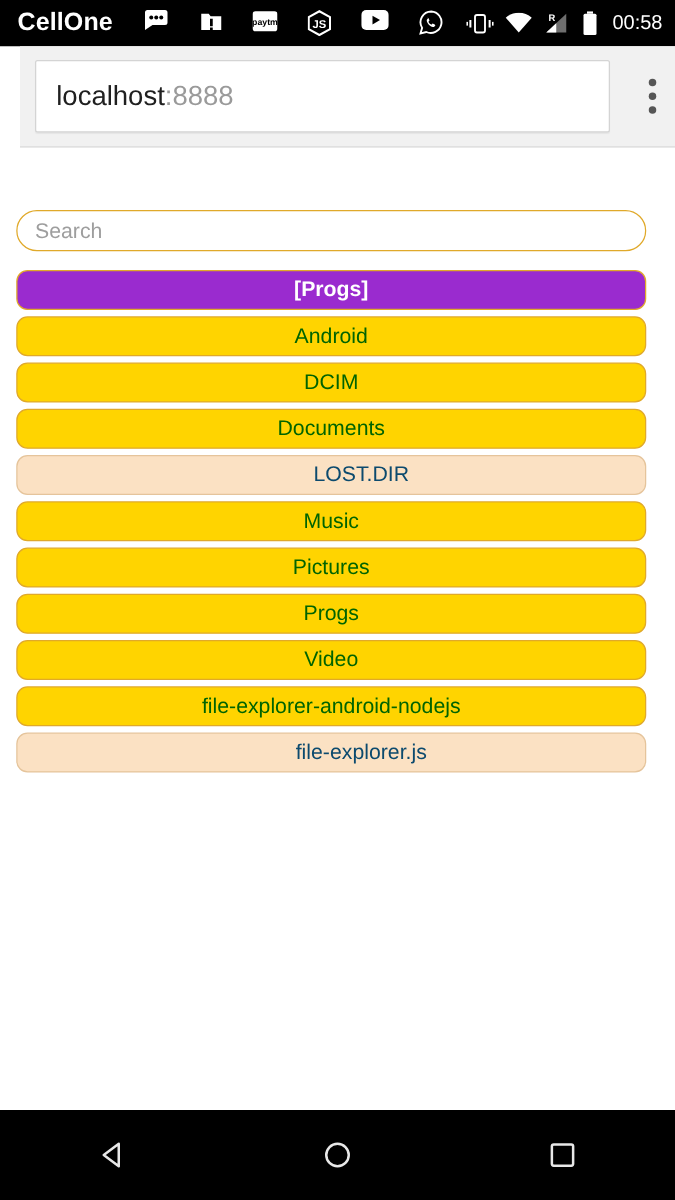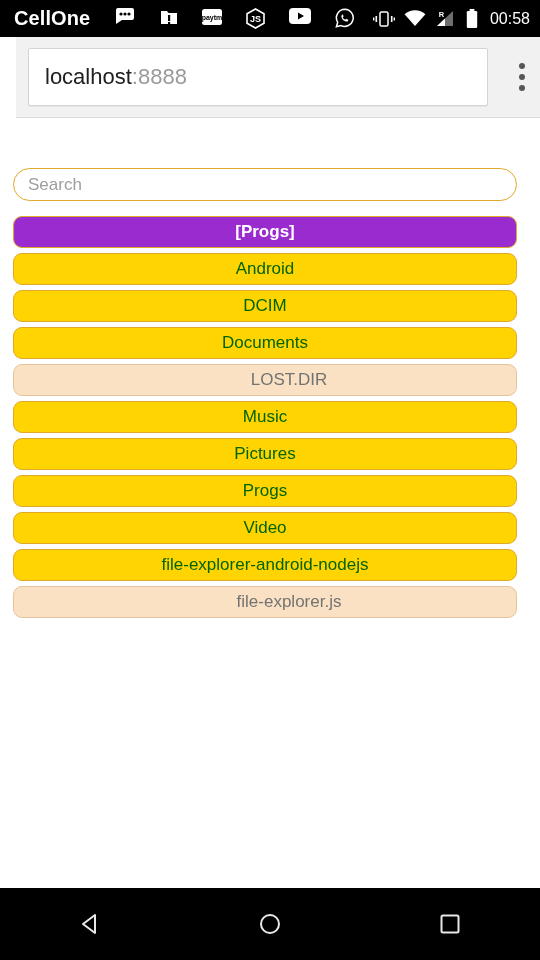--- a/index.html
+++ b/index.html
@@ -88,21 +88,21 @@
     font-weight:700;
   }
   .entry.dir{
     background:#ffd400;
     border:1px solid #e0a92a;
     color:#006400;
   }
   .entry.file{
     background:#fbe1c3;
     border:1px solid #e5c49b;
-    color:#737373;
+    color:#0c4a6e;
     padding-left:48px;
   }
 
   
   #nav-bar{
     position:absolute; left:0; top:888px; width:540px; height:72px;
     background:#000;
     display:flex; align-items:center; justify-content:space-around;
   }
   .navbtn{ display:flex; align-items:center; justify-content:center;

